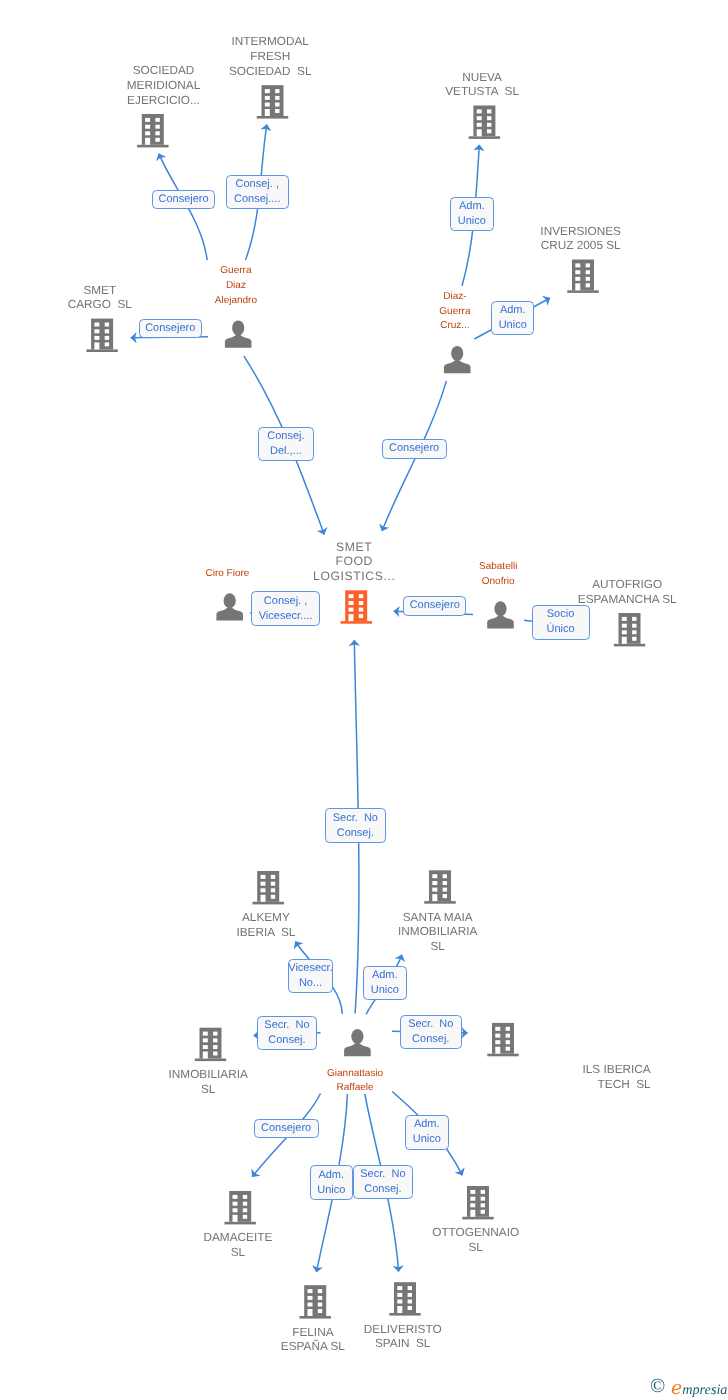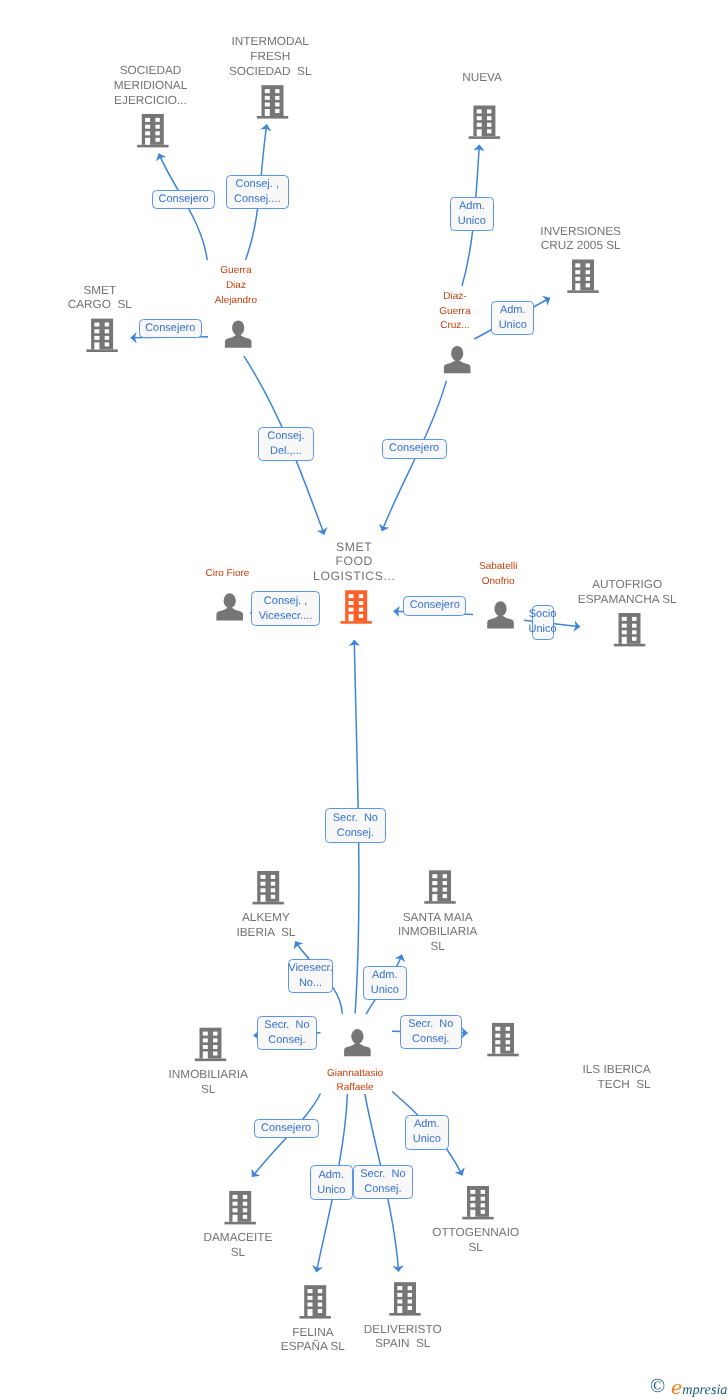--- a/index.html
+++ b/index.html
@@ -240,23 +240,23 @@
         <rect x="397.30" y="1286.10" width="5.00" height="4.00" fill="#fff"></rect>
         <rect x="407.60" y="1286.10" width="4.40" height="4.00" fill="#fff"></rect>
         <rect x="397.30" y="1292.90" width="5.00" height="4.00" fill="#fff"></rect>
         <rect x="407.60" y="1292.90" width="4.40" height="4.00" fill="#fff"></rect>
         <rect x="397.30" y="1299.50" width="5.00" height="4.00" fill="#fff"></rect>
         <rect x="407.60" y="1299.50" width="4.40" height="4.00" fill="#fff"></rect>
         <rect x="397.30" y="1306.00" width="5.00" height="7.00" fill="#fff"></rect>
         <rect x="407.60" y="1306.00" width="4.40" height="4.00" fill="#fff"></rect>
       </g>
 </svg>
-<div class="node-label" style="left:150.5px;top:63.2px;"><div>SOCIEDAD</div><div>MERIDIONAL</div><div>EJERCICIO...</div></div>
+<div class="node-label" style="left:150.5px;top:63.2px;padding-left:13px;"><div>SOCIEDAD</div><div>MERIDIONAL</div><div>EJERCICIO...</div></div>
 <div class="node-label" style="left:270.2px;top:34.4px;"><div>INTERMODAL</div><div>FRESH</div><div>SOCIEDAD  SL</div></div>
-<div class="node-label" style="left:482.1px;top:69.5px;"><div>NUEVA</div></div>
+<div class="node-label" style="left:482.1px;top:69.5px;"><div>NUEVA</div><div>VETUSTA  SL</div></div>
 <div class="node-label" style="left:580.7px;top:223.5px;"><div>INVERSIONES</div><div>CRUZ 2005 SL</div></div>
 <div class="node-label" style="left:99.8px;top:282.6px;"><div>SMET</div><div>CARGO  SL</div></div>
 <div class="node-label person" style="left:235.9px;top:264.4px;"><div>Guerra</div><div>Diaz</div><div>Alejandro</div></div>
 <div class="node-label person" style="left:454.9px;top:289.9px;"><div>Diaz-</div><div>Guerra</div><div>Cruz...</div></div>
 <div class="node-label center" style="left:353.9px;top:539.5px;"><div>SMET</div><div>FOOD</div><div>LOGISTICS...</div></div>
 <div class="node-label person" style="left:227.4px;top:566.9px;"><div>Ciro Fiore</div></div>
 <div class="node-label person" style="left:498.2px;top:560.1px;"><div>Sabatelli</div><div>Onofrio</div></div>
 <div class="node-label" style="left:627.2px;top:577.0px;"><div>AUTOFRIGO</div><div>ESPAMANCHA SL</div></div>
 <div class="node-label" style="left:265.9px;top:910.4px;"><div>ALKEMY</div><div>IBERIA  SL</div></div>
 <div class="node-label" style="left:437.7px;top:909.7px;"><div>SANTA MAIA</div><div>INMOBILIARIA</div><div>SL</div></div>
@@ -269,21 +269,21 @@
 <div class="node-label" style="left:402.7px;top:1321.6px;"><div>DELIVERISTO</div><div>SPAIN  SL</div></div>
 <div class="badge" style="left:151.8px;top:189.5px;width:63.5px;height:19.1px;"><div>Consejero</div></div>
 <div class="badge" style="left:226.0px;top:174.5px;width:62.5px;height:34.4px;"><div>Consej. ,</div><div>Consej....</div></div>
 <div class="badge" style="left:139.0px;top:319.0px;width:62.5px;height:19.0px;"><div>Consejero</div></div>
 <div class="badge" style="left:258.1px;top:427.1px;width:55.6px;height:34.0px;"><div>Consej.</div><div>Del.,...</div></div>
 <div class="badge" style="left:449.7px;top:197.4px;width:44.2px;height:34.1px;"><div>Adm.</div><div>Unico</div></div>
 <div class="badge" style="left:491.3px;top:301.2px;width:42.9px;height:34.0px;"><div>Adm.</div><div>Unico</div></div>
 <div class="badge" style="left:381.7px;top:439.0px;width:64.9px;height:19.8px;"><div>Consejero</div></div>
 <div class="badge" style="left:251.3px;top:591.2px;width:68.5px;height:34.8px;"><div>Consej. ,</div><div>Vicesecr....</div></div>
 <div class="badge" style="left:403.0px;top:595.9px;width:63.4px;height:20.0px;"><div>Consejero</div></div>
-<div class="badge" style="left:531.5px;top:605.3px;width:22px;height:34.4px;"><div>Socio</div><div>Único</div></div>
+<div class="badge" style="left:531.5px;top:605.3px;width:58px;height:34.4px;"><div>Socio</div><div>Único</div></div>
 <div class="badge" style="left:324.8px;top:808.4px;width:61.1px;height:34.5px;"><div>Secr.  No</div><div>Consej.</div></div>
 <div class="badge" style="left:288.0px;top:958.9px;width:45px;height:34.6px;"><div>Vicesecr.</div><div>No...</div></div>
 <div class="badge" style="left:363.0px;top:966.3px;width:43.5px;height:34.2px;"><div>Adm.</div><div>Unico</div></div>
 <div class="badge" style="left:257.2px;top:1016.4px;width:59.5px;height:34.0px;"><div>Secr.  No</div><div>Consej.</div></div>
 <div class="badge" style="left:400.0px;top:1014.5px;width:61.5px;height:34.5px;"><div>Secr.  No</div><div>Consej.</div></div>
 <div class="badge" style="left:253.7px;top:1119.3px;width:64.9px;height:18.6px;"><div>Consejero</div></div>
 <div class="badge" style="left:310.0px;top:1165.4px;width:42.5px;height:34.8px;"><div>Adm.</div><div>Unico</div></div>
 <div class="badge" style="left:352.9px;top:1165.0px;width:60.0px;height:34.3px;"><div>Secr.  No</div><div>Consej.</div></div>
 <div class="badge" style="left:405.0px;top:1115.2px;width:43.5px;height:34.5px;"><div>Adm.</div><div>Unico</div></div>
   <div class="footer">

